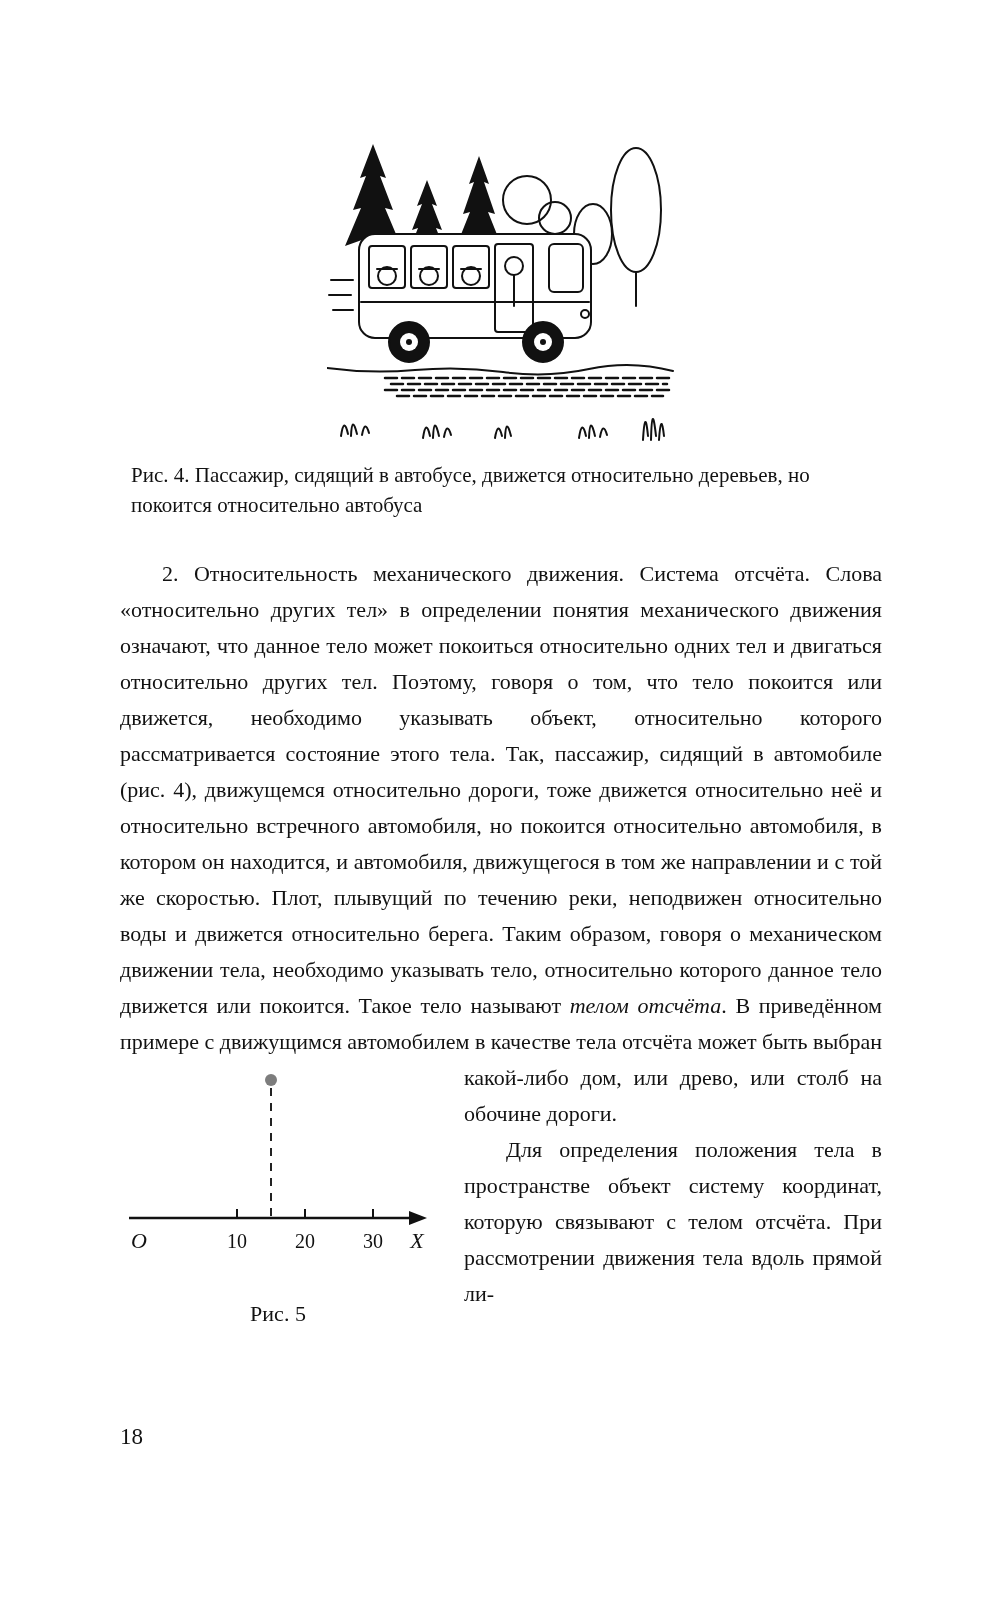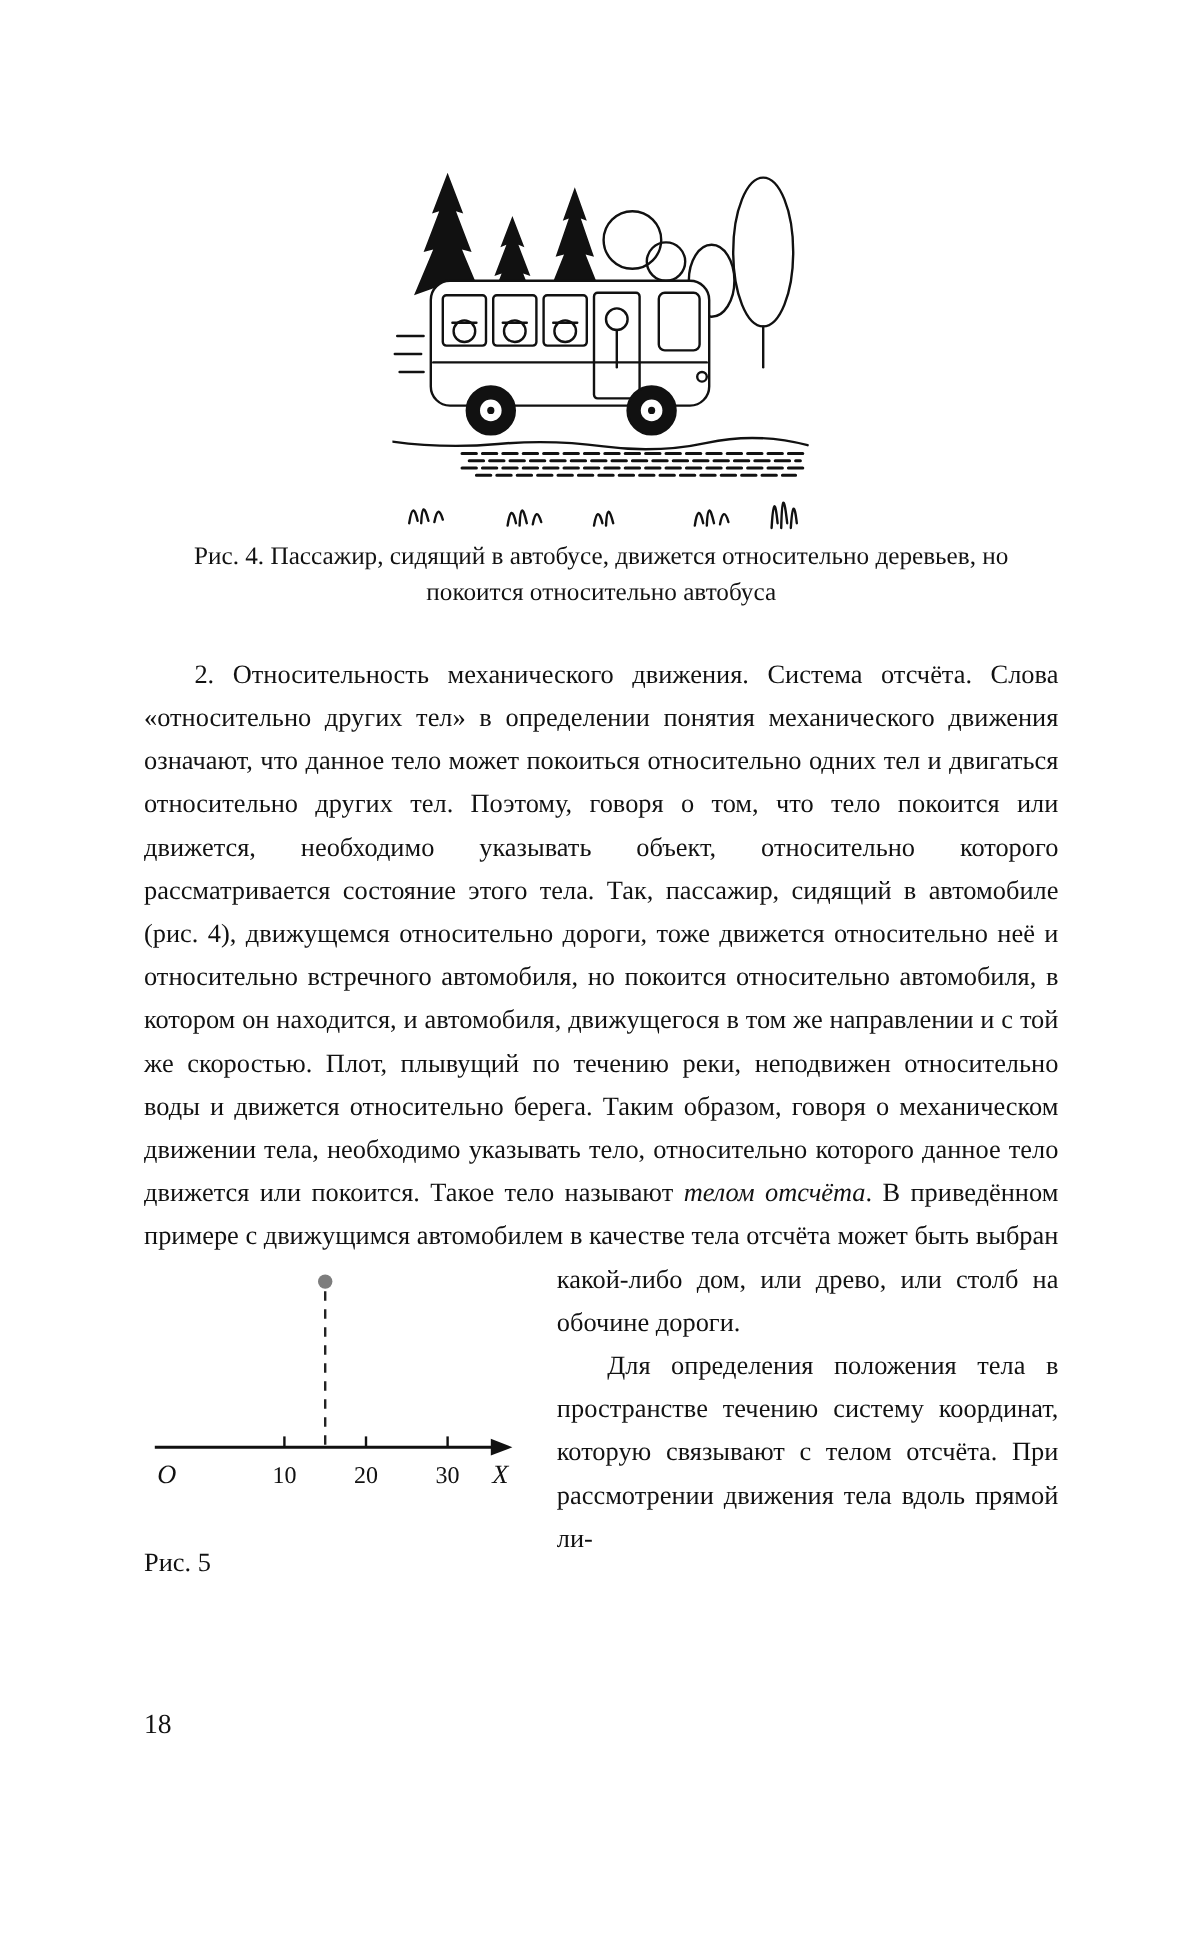--- a/index.html
+++ b/index.html
@@ -21,23 +21,23 @@
     top: 0;
     width: 762px;
   }
   .figure4 {
     margin: 138px auto 0 auto;
     width: 348px;
     text-align: center;
   }
   .figure4 svg { display: block; }
   .fig4-caption {
-    margin: 4px auto 0 auto;
+    margin: 16px auto 0 auto;
     width: 740px;
-    text-align: center;
+    text-align: left;
     font-size: 21px;
     line-height: 30px;
   }
   .body-text {
     margin: 36px 0 0 0;
     font-size: 22px;
     line-height: 36px;
     text-align: justify;
     text-indent: 42px;
   }
@@ -51,21 +51,21 @@
     text-align: center;
     text-indent: 0;
   }
   .fig5-float svg { display: block; margin: 0 auto; }
   .fig5-caption {
     display: block;
     margin-top: 10px;
     font-size: 22px;
     line-height: 28px;
     text-indent: 0;
-    text-align: left;
+    text-align: center;
   }
   .page-number {
     position: absolute;
     left: 120px;
     top: 1424px;
     font-size: 23px;
   }
   b { font-weight: normal; }
   i { font-style: italic; }
   .axis-num {
@@ -195,17 +195,17 @@
 
         <text x="14" y="180" class="axis-letter" fill="#111111" text-anchor="middle">О</text>
         <text x="112" y="180" class="axis-num" fill="#111111" text-anchor="middle">10</text>
         <text x="180" y="180" class="axis-num" fill="#111111" text-anchor="middle">20</text>
         <text x="248" y="180" class="axis-num" fill="#111111" text-anchor="middle">30</text>
         <text x="292" y="180" class="axis-letter" fill="#111111" text-anchor="middle">X</text>
       </svg>
         <span class="fig5-caption">Рис. 5</span>
       </span><span>может быть выбран какой-либо дом, или древо, или столб на обочине дороги.</span></p>
 
-  <p class="body-text second"><span>Для определения положения тела в пространстве течению </span><b>систему координат</b><span>, которую связывают с телом отсчёта. При рассмотрении движения тела вдоль прямой ли-</span></p>
+  <p class="body-text second"><span>Для определения положения тела в пространстве объект </span><b>систему координат</b><span>, которую связывают с телом отсчёта. При рассмотрении движения тела вдоль прямой ли-</span></p>
 
 </div>
 
 <div class="page-number">18</div>
 
 </body></html>

